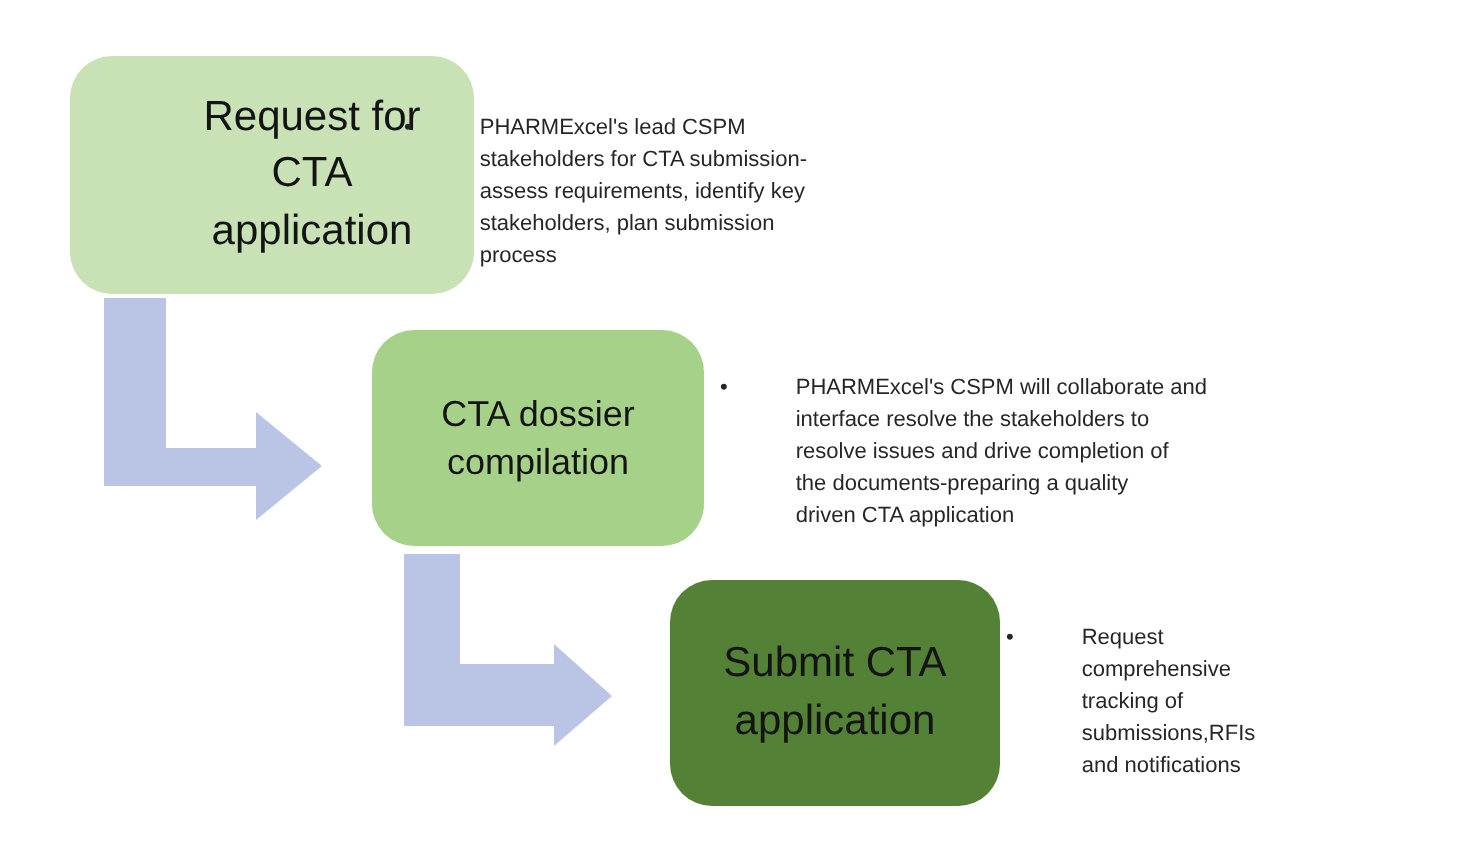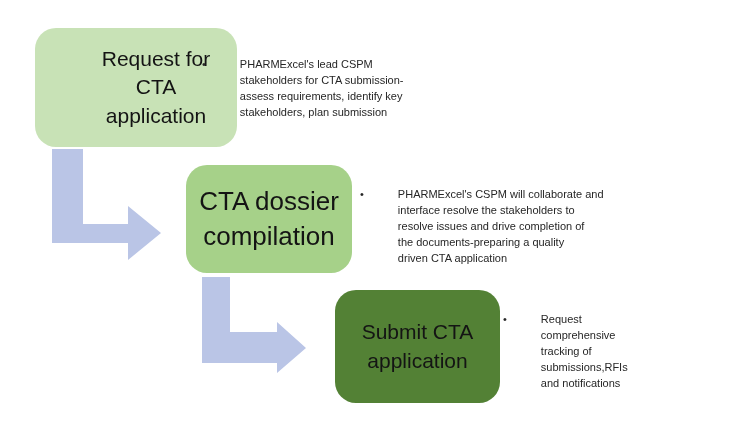--- a/index.html
+++ b/index.html
@@ -15,21 +15,21 @@
     position:absolute;
     display:flex;flex-direction:column;
     align-items:center;justify-content:center;
     text-align:center;
     border-radius:21px;
     color:#141414;
     font-size:21px;
     line-height:1.35;
   }
   .box1{left:35px;top:28px;width:162px;height:119px;padding-left:40px;}
-  .box2{left:186px;top:165px;width:166px;height:108px;font-size:26px;}
+  .box2{left:186px;top:165px;width:166px;height:108px;font-size:18px;}
   .box3{left:335px;top:290px;width:165px;height:113px;justify-content:center;}
   .title-line{display:block;}
   .bullets{
     position:absolute;
     display:flex;
     align-items:flex-start;
     color:#262626;
     font-size:11px;
     line-height:16px;
   }
@@ -57,20 +57,21 @@
     </div>
   </div>
 
   <div class="bullets b1">
     <span class="marker">•</span>
     <div class="lines">
       <div>PHARMExcel's lead CSPM</div>
       <div>stakeholders for CTA submission-</div>
       <div>assess requirements, identify key</div>
       <div>stakeholders, plan submission</div>
+      <div>process</div>
     </div>
   </div>
 
   <div class="box box2" style="background: rgb(166, 209, 137);">
     <div>
       <span class="title-line">CTA dossier</span>
       <span class="title-line">compilation</span>
     </div>
   </div>
 

